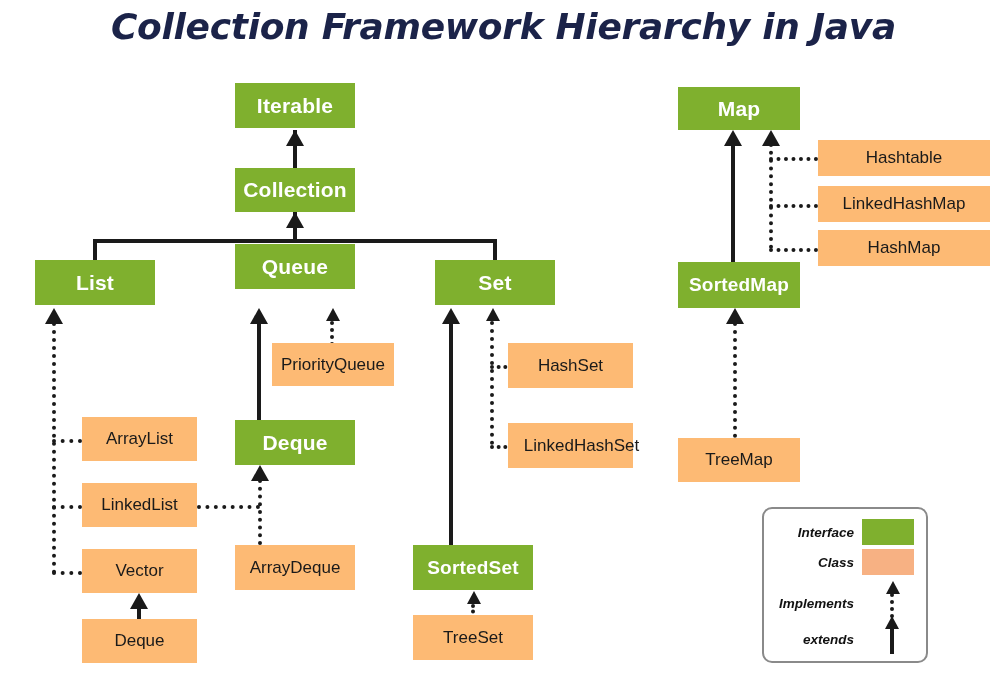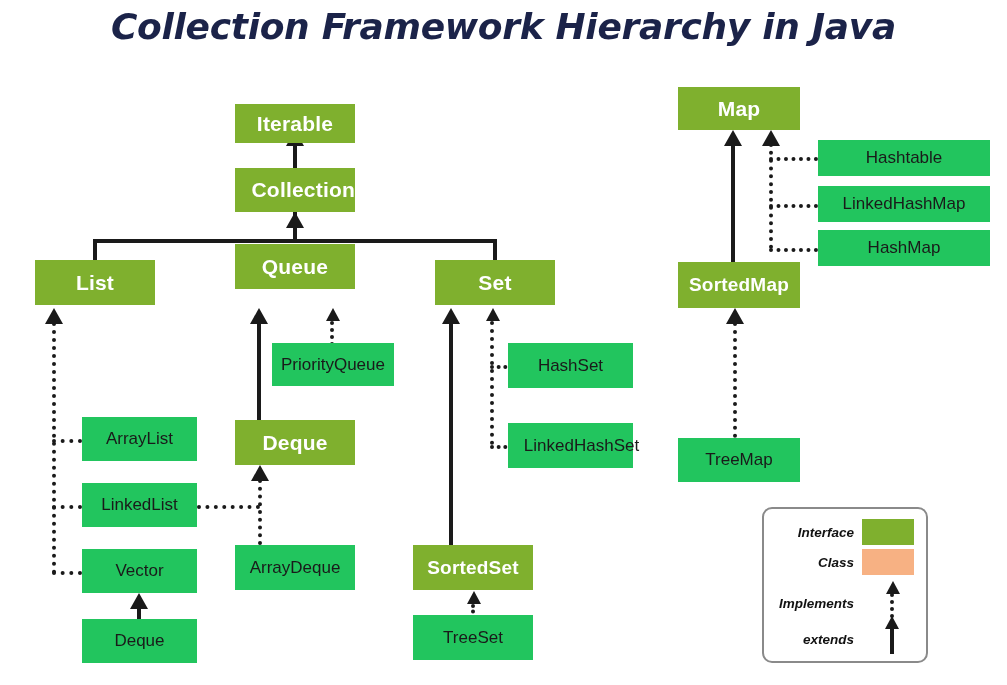--- a/index.html
+++ b/index.html
@@ -29,21 +29,21 @@
     box-sizing:border-box;
     font-family:"Liberation Sans", sans-serif;
     z-index:5;
   }
   .iface{
     background:#7fb02e;color:#ffffff;
     font-weight:bold;font-size:21px;
     letter-spacing:0.2px;
   }
   .cls{
-    background:#22c55e;color:#1a1a1a;
+    background:#fdba74;color:#1a1a1a;
     font-weight:normal;font-size:17px;
   }
 
   
   .line{position:absolute;background:#1a1a1a;z-index:2;}
   .vsolid{width:4px;}
   .hsolid{height:4px;}
   .vdot{
     position:absolute;width:0;border-left:4px dotted #1a1a1a;z-index:2;
   }
@@ -93,25 +93,25 @@
 
   <div class="line vsolid" style="left:293px;top:130px;height:38px;"></div>
   <div class="arrow" style="left:286px;top:130px;"></div>
 
   <div class="line vsolid" style="left:293px;top:212px;height:30px;"></div>
   <div class="arrow" style="left:286px;top:212px;"></div>
   <div class="line hsolid" style="left:93px;top:239px;width:404px;"></div>
   <div class="line vsolid" style="left:93px;top:239px;height:22px;"></div>
   <div class="line vsolid" style="left:493px;top:239px;height:22px;"></div>
 
-  <div class="node iface" style="left:235px;top:104px;width:120px;height:39px;">
+  <div class="node iface" style="left:235px;top:83px;width:120px;height:45px;">
     <span>Iterable</span>
   </div>
 
-  <div class="node iface" style="left:235px;top:168px;width:120px;height:44px;justify-content:flex-end;">
+  <div class="node iface" style="left:235px;top:168px;width:120px;height:44px;">
     <span>Collection</span>
   </div>
 
   <div class="node iface" style="left:35px;top:260px;width:120px;height:45px;">
     <span>List</span>
   </div>
 
   <div class="node iface" style="left:235px;top:244px;width:120px;height:45px;">
     <span>Queue</span>
   </div>

